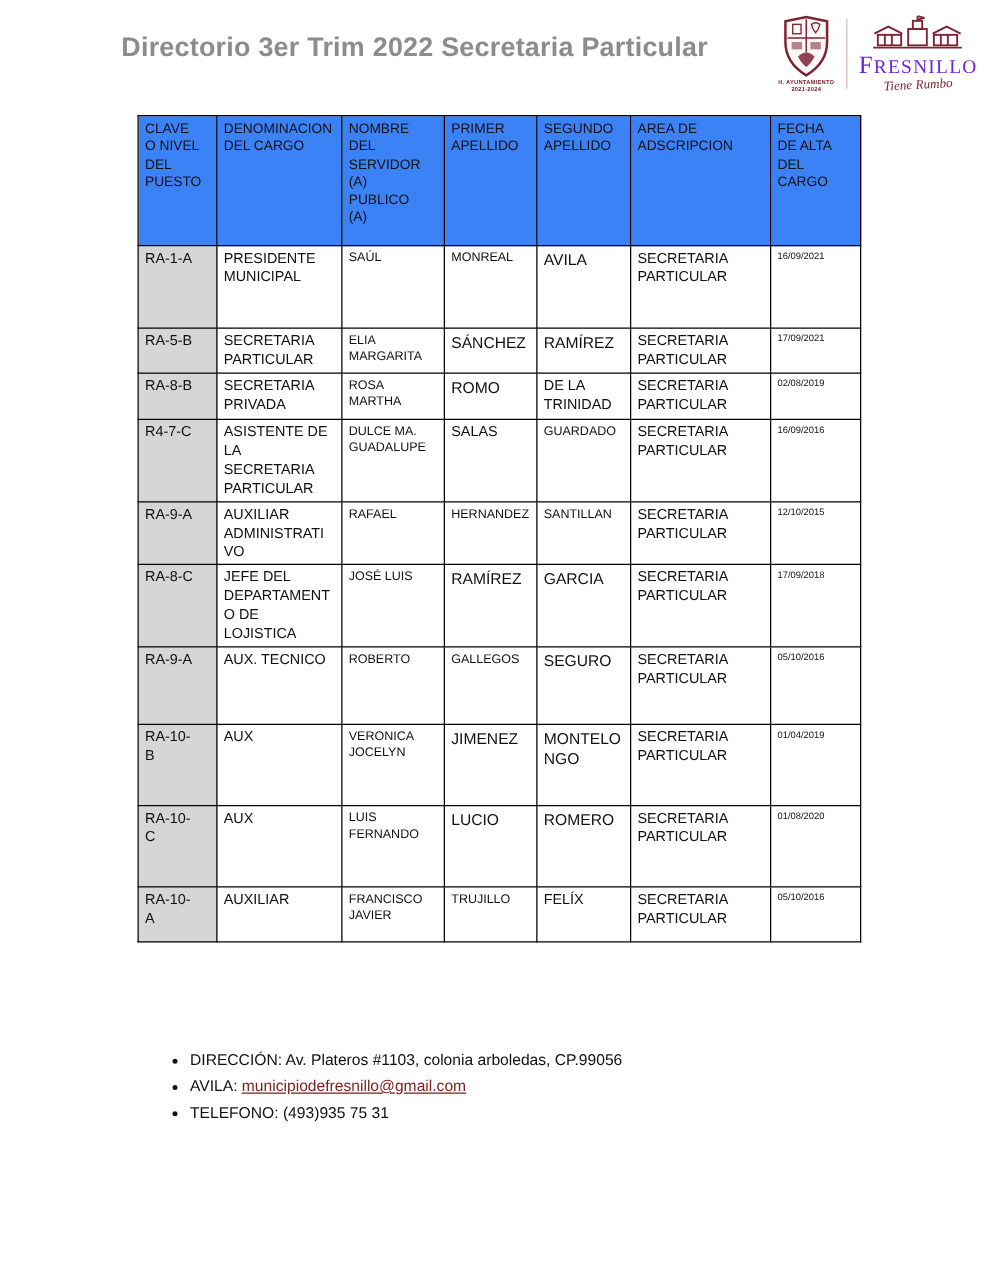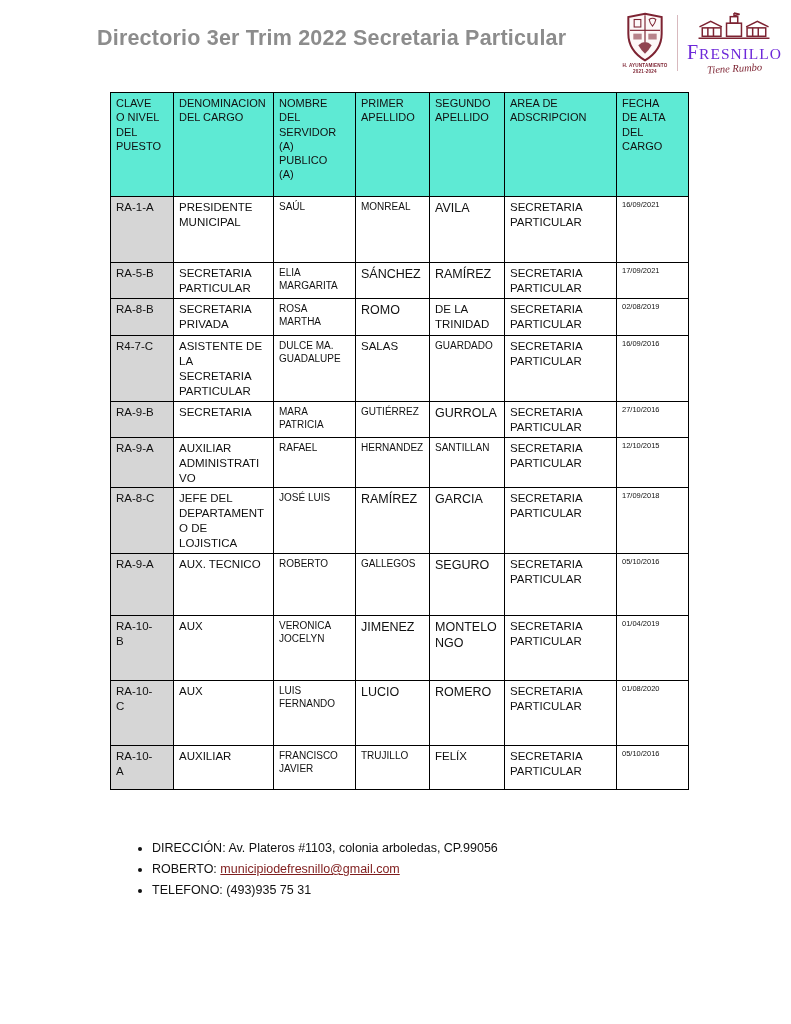--- a/index.html
+++ b/index.html
@@ -38,21 +38,21 @@
   }
 
   
   .tbl-wrap { position:absolute; left:110px; top:92px; }
   table.dir { border-collapse:collapse; table-layout:fixed; width:578px; }
   table.dir th, table.dir td {
     border:1.6px solid #000; vertical-align:top; text-align:left;
     padding:3px 5px 2px 5px; white-space:pre-line; overflow-wrap:break-word;
     line-height:1.3; color:#111;
   }
-  table.dir th { background:#5eead4; font-weight:normal; font-size:11px; }
+  table.dir th { background:#3b82f6; font-weight:normal; font-size:11px; }
   td.col-clave { background:#d6d6d6; }
   .s-xs { font-size:7.5px; }
   .s-sm { font-size:10px;  font-weight:bold; line-height:1.35; }
   .s-ms { font-size:10px; }
   .s-md { font-size:11.5px; }
   .s-lg { font-size:12.5px; }
   td.s-sm { font-weight:normal; }
 
   
   .contact { position:absolute; left:133px; top:841px; width:500px; }
@@ -188,31 +188,20 @@
 LA SECRETARIA
 PARTICULAR</td>
             <td class="s-sm">DULCE MA.
 GUADALUPE</td>
             <td class="s-md">SALAS</td>
             <td class="s-sm">GUARDADO</td>
             <td class="s-md">SECRETARIA
 PARTICULAR</td>
             <td class="s-xs">16/09/2016</td>
           </tr>
-          <tr style="height: 36px;">
-            <td class="s-md col-clave">RA-9-B</td>
-            <td class="s-md">SECRETARIA</td>
-            <td class="s-sm">MARA
-PATRICIA</td>
-            <td class="s-sm">GUTIÉRREZ</td>
-            <td class="s-lg">GURROLA</td>
-            <td class="s-md">SECRETARIA
-PARTICULAR</td>
-            <td class="s-xs">27/10/2016</td>
-          </tr>
           <tr style="height: 50px;">
             <td class="s-md col-clave">RA-9-A</td>
             <td class="s-md">AUXILIAR
 ADMINISTRATI
 VO</td>
             <td class="s-sm">RAFAEL</td>
             <td class="s-sm">HERNANDEZ</td>
             <td class="s-ms">SANTILLAN</td>
             <td class="s-md">SECRETARIA
 PARTICULAR</td>
@@ -281,21 +270,21 @@
     </table>
   </div>
 
   <div class="contact">
     <ul>
       <li>
         <span>DIRECCIÓN:</span>
         <span>Av. Plateros #1103, colonia arboledas, CP.99056</span>
       </li>
       <li>
-        <span>ROBERTO:</span>
+        <span>AVILA:</span>
         <a href="#">municipiodefresnillo@gmail.com</a>
       </li>
       <li>
         <span>TELEFONO:</span>
         <span>(493)935 75 31</span>
       </li>
     </ul>
   </div>
 
 </div>

